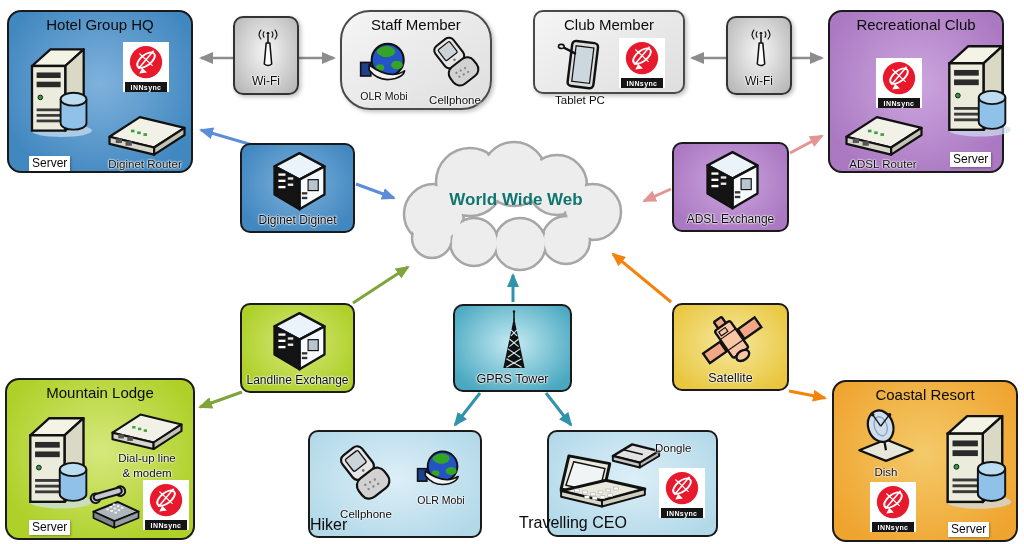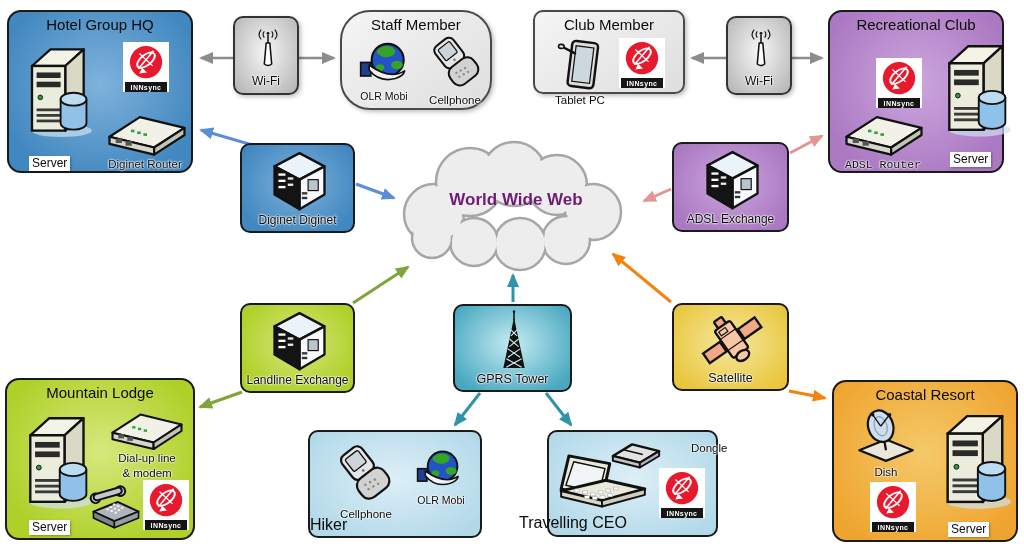--- a/index.html
+++ b/index.html
@@ -28,21 +28,21 @@
   .exlbl{position:absolute;left:0;right:0;text-align:center;font-size:12px;color:#0b0b0b;
        text-shadow:0 0 2px #fff,0 0 2px #fff,0 0 2px #fff;}
   .icon{position:absolute;}
 
   .innsync{position:absolute;width:46px;background:#fff;padding:2px 2px 0 2px;box-sizing:border-box;}
   .innsync svg{display:block;width:100%;height:38px;}
   .innsync-band{background:#151515;color:#fff;font-size:7px;font-weight:bold;text-align:center;
                 letter-spacing:.4px;padding:1.5px 0 1px 0;white-space:nowrap;overflow:hidden;}
 
   #cloud{position:absolute;left:390px;top:140px;width:252px;height:134px;}
-  #cloud-label{position:absolute;left:0;right:0;top:50px;text-align:center;font-weight:bold;font-size:17px;color:#701a75;}
+  #cloud-label{position:absolute;left:0;right:0;top:50px;text-align:center;font-weight:bold;font-size:17px;color:#0f766e;}
 
   #arrows{position:absolute;left:0;top:0;width:1024px;height:544px;pointer-events:none;}
 </style>
 </head>
 <body>
 
 <svg width="0" height="0" style="position:absolute">
   <defs>
     <symbol id="sym-server" viewBox="0 0 80 104">
       <ellipse cx="46" cy="96" rx="33" ry="7" fill="#cfe0f0" opacity="0.7"></ellipse>
@@ -360,21 +360,21 @@
         </svg>
       <div class="innsync-band">INNsync</div>
     </div>
     <svg class="icon" style="left:106px;top:26px;" width="76" height="100">
         <use href="#sym-server"></use>
       </svg>
     <div class="chip" style="left:120px;top:140px;">Server</div>
     <svg class="icon" style="left:8px;top:98px;" width="92" height="50">
         <use href="#sym-router"></use>
       </svg>
-    <div class="lbl" style="left:2px;top:146px;width:102px;font-family:Liberation Mono, monospace;">ADSL Router</div>
+    <div class="lbl" style="left:2px;top:146px;width:102px;">ADSL Router</div>
   </div>
 
   <div class="box small blue-bg" style="left:240px;top:143px;width:115px;height:90px;">
     <svg class="icon" style="left:29px;top:5px;" width="57" height="64">
         <use href="#sym-cube"></use>
       </svg>
     <div class="exlbl" style="top:68px;">Diginet Diginet</div>
   </div>
 
   <div class="box small purple-bg" style="left:672px;top:142px;width:117px;height:90px;">
@@ -436,21 +436,21 @@
         <use href="#sym-olr"></use>
       </svg>
     <div class="lbl" style="left:96px;top:62px;width:70px;font-size:10.5px;">OLR Mobi</div>
     <div class="bottom-title" style="top:84px;">Hiker</div>
   </div>
 
   <div class="box small lblue-bg" style="left:547px;top:430px;width:171px;height:107px;">
     <svg class="icon" style="left:60px;top:6px;" width="54" height="34">
         <use href="#sym-dongle"></use>
       </svg>
-    <div class="lbl" style="left:106px;top:10px;width:60px;text-align:left;margin-left:36px;">Dongle</div>
+    <div class="lbl" style="left:106px;top:10px;width:60px;text-align:left;">Dongle</div>
     <svg class="icon" style="left:6px;top:20px;" width="94" height="74">
         <use href="#sym-laptop"></use>
       </svg>
     <div class="innsync" style="left:110px;top:36px;">
       <svg>
           <use href="#sym-logo-dish"></use>
         </svg>
       <div class="innsync-band">INNsync</div>
     </div>
     <div class="bottom-title" style="top:82px;left:-30px;right:30px;">Travelling CEO</div>

